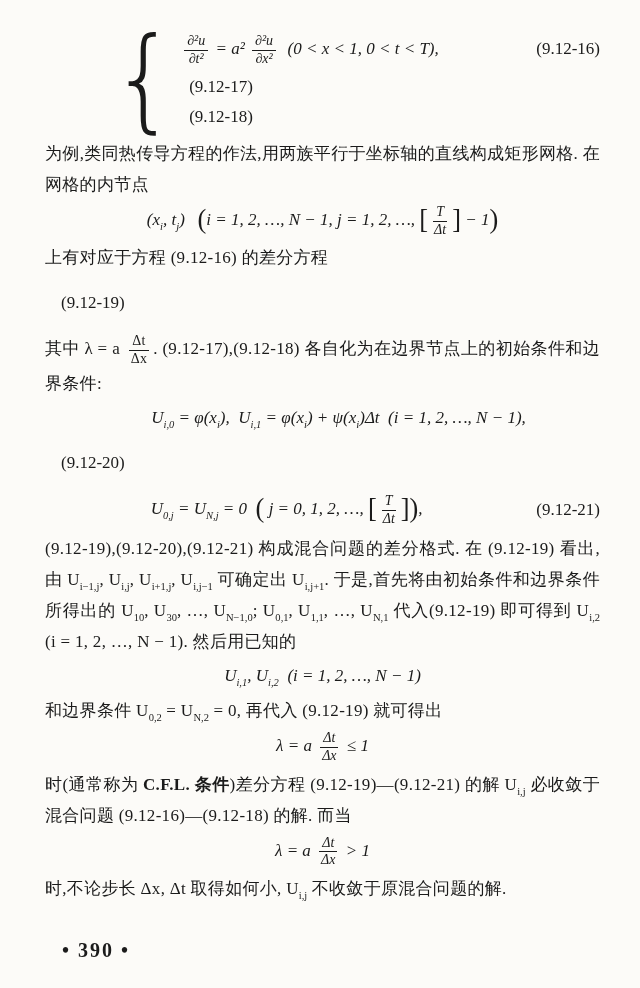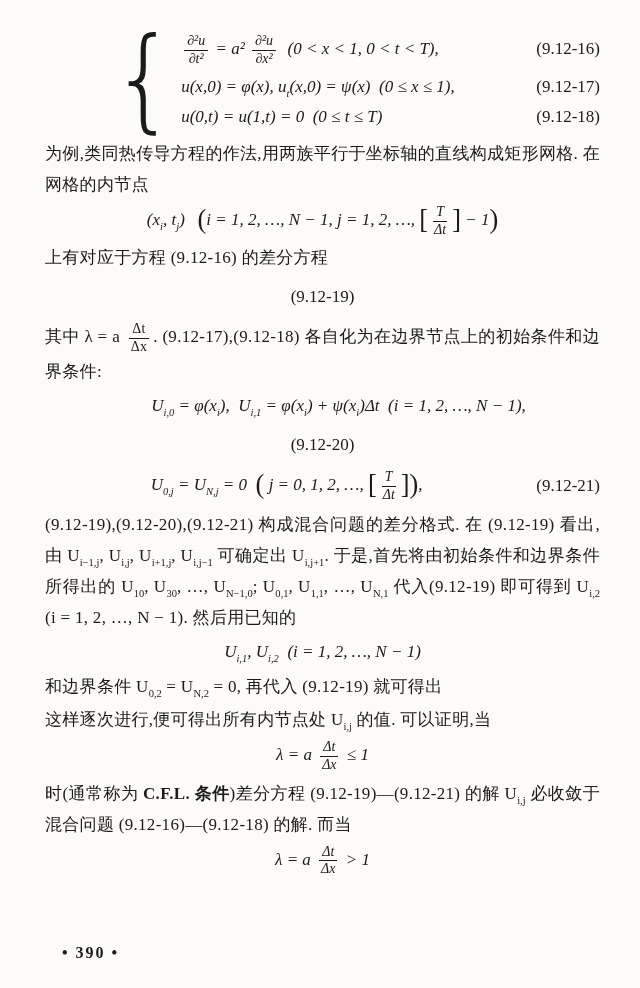--- a/index.html
+++ b/index.html
@@ -44,26 +44,26 @@
   .eqsys .rows{flex:1;}
   .eqrow{display:flex;line-height:30px;}
   .eqrow .body{flex:1;white-space:nowrap;}
   .eqrow.tall{line-height:46px;}
   .tag{font-style:normal;white-space:nowrap;padding-left:8px;}
   
   .display{margin:4px 0;line-height:30px;}
   .display.center{text-align:center;}
   .display.indent1{margin-left:50px;}
   .display.indent2{margin-left:32px;text-align:center;}
-  .tagline{text-align:center;line-height:28px;margin:10px;}
+  .tagline{text-align:left;line-height:28px;margin:16px;}
   .eqrow-tagged{display:flex;align-items:center;margin:6px 0;}
   .eqrow-tagged .body{flex:1;text-align:center;}
   .pagenum{
     position:absolute;left:62px;bottom:26px;
-    font-size:16px;font-weight:bold;letter-spacing:2px;
+    font-size:20px;font-weight:bold;letter-spacing:2px;
   }
 </style>
 </head>
 <body>
 
 <div class="page">
 
   <section class="eqsys">
     <span class="brace">{</span>
     <div class="rows">
@@ -71,25 +71,23 @@
         <span class="body math"><span class="frac">
               <span class="num">∂²u</span>
               <span class="den">∂t²</span>
             </span> = a² <span class="frac">
               <span class="num">∂²u</span>
               <span class="den">∂x²</span>
             </span>&nbsp;&nbsp;(0 &lt; x &lt; 1, 0 &lt; t &lt; T),</span>
         <span class="tag">(9.12-16)</span>
       </div>
       <div class="eqrow">
-        <span class="body math">u(x,0) = φ(x), u<sub>t</sub>(x,0) = ψ(x)&nbsp;&nbsp;(0 ≤ x ≤ 1),</span>
         <span class="tag">(9.12-17)</span>
       </div>
       <div class="eqrow">
-        <span class="body math">u(0,t) = u(1,t) = 0&nbsp;&nbsp;(0 ≤ t ≤ T)</span>
         <span class="tag">(9.12-18)</span>
       </div>
     </div>
   </section>
 
   <p class="para">为例,类同热传导方程的作法,用两族平行于坐标轴的直线构成矩形网格. 在网格的内节点</p>
 
   <div class="display center math">(x<sub>i</sub>, t<sub>j</sub>)&nbsp;&nbsp;&nbsp;<span class="big">(</span>i = 1, 2, …, N − 1, j = 1, 2, …, <span class="big">[</span><span class="frac">
         <span class="num">T</span>
         <span class="den">Δt</span>
@@ -115,30 +113,30 @@
     <span class="tag">(9.12-21)</span>
   </div>
 
   <p class="para">(9.12-19),(9.12-20),(9.12-21) 构成混合问题的差分格式. 在 (9.12-19) 看出,由 U<sub>i−1,j</sub>, U<sub>i,j</sub>, U<sub>i+1,j</sub>, U<sub>i,j−1</sub> 可确定出 U<sub>i,j+1</sub>. 于是,首先将由初始条件和边界条件所得出的 U<sub>10</sub>, U<sub>30</sub>, …, U<sub>N−1,0</sub>; U<sub>0,1</sub>, U<sub>1,1</sub>, …, U<sub>N,1</sub> 代入(9.12-19) 即可得到 U<sub>i,2</sub> (i = 1, 2, …, N − 1). 然后用已知的</p>
 
   <div class="display center math">U<sub>i,1</sub>, U<sub>i,2</sub>&nbsp;&nbsp;(i = 1, 2, …, N − 1)</div>
 
   <p class="para">和边界条件 U<sub>0,2</sub> = U<sub>N,2</sub> = 0, 再代入 (9.12-19) 就可得出</p>
 
 
-  <p class="para">这样逐次进行,便可得出所有内节点处 U<sub>i,j</sub> 的值. 可以证明,当</p>
 
   <div class="display center math">λ = a <span class="frac">
         <span class="num">Δt</span>
         <span class="den">Δx</span>
       </span> ≤ 1</div>
 
   <p class="para">时(通常称为 <b>C.F.L. 条件</b>)差分方程 (9.12-19)—(9.12-21) 的解 U<sub>i,j</sub> 必收敛于混合问题 (9.12-16)—(9.12-18) 的解. 而当</p>
 
   <div class="display center math">λ = a <span class="frac">
         <span class="num">Δt</span>
         <span class="den">Δx</span>
       </span> &gt; 1</div>
 
+  <p class="para">时,不论步长 Δx, Δt 取得如何小, U<sub>i,j</sub> 不收敛于原混合问题的解.</p>
 
   <div class="pagenum">• 390 •</div>
 
 </div>
 
 </body></html>

